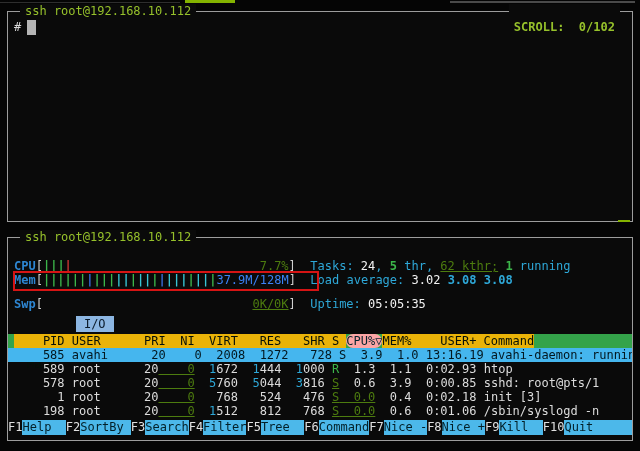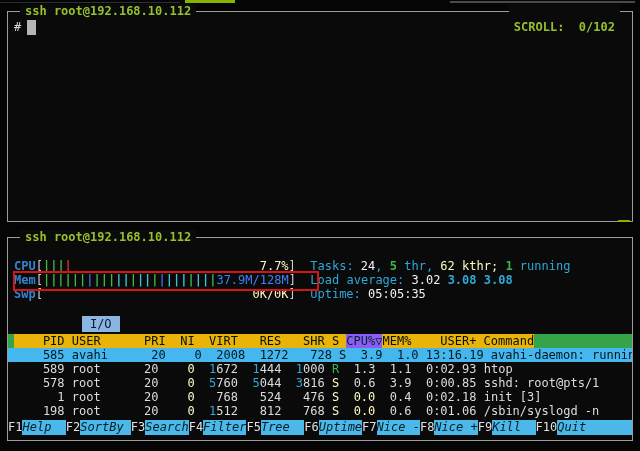--- a/index.html
+++ b/index.html
@@ -15,21 +15,21 @@
 
   .pane {
     position:absolute; border:1px solid #9c9c9c; background:#0a0a0a;
   }
   #pane-top { left:7px; top:11px; width:626px; height:211px; }
   #pane-bottom { left:7px; top:237px; width:626px; height:204px; }
 
   .pane-title {
     position:absolute; top:-8px; left:12px;
     background:#0a0a0a; padding:0 5px;
-    color:#96c12b; font-weight:bold; font-size:12px; line-height:15px; white-space:pre;
+    color:#96c12b; font-weight:normal; font-size:12px; line-height:15px; white-space:pre;
   }
   .pane-scroll {
     position:absolute; top:-8px; right:12px;
     background:#0a0a0a; padding:16px 5px;
     color:#96c12b; font-weight:bold; font-size:12px; line-height:15px; white-space:pre;
   }
   .green-tick { position:absolute; right:2px; bottom:-1px; width:12px; height:2px; background:#84b300; }
 
   .prompt-line { position:absolute; left:6px; top:8px; color:#d8d8d8; font-size:12px; line-height:15px; }
   .cursor-block { position:absolute; left:19px; top:8px; width:9px; height:15px; background:#b5b5b5; }
@@ -42,42 +42,42 @@
   }
   .tline span { white-space:pre; }
 
   
   .c-w    { color:#dcdcdc; }
   .c-wb   { color:#f2f2f2; font-weight:normal; }
   .c-cyan { color:#2ea8d8; }
   .c-cyanb{ color:#2ea8d8; font-weight:bold; }
   .c-label{ color:#2e86d2; font-weight:bold; }
   .c-brk  { color:#cfcfcf; }
-  .c-dim  { color:#fef9c3; }
+  .c-dim  { color:#4d7c0f;text-decoration:underline; }
   .c-green{ color:#3cb54a; }
   .c-greenb{ color:#3cb54a; font-weight:bold; }
   .c-teal { color:#3b82f6;margin-top:36px; }
   .c-barg { color:#3cb54a; font-weight:bold; }
   .c-barb { color:#3a6fe0; font-weight:bold; }
   .c-barc { color:#38c4d4; font-weight:bold; }
   .c-barr { color:#cf3434; font-weight:bold; }
   .c-hdr  { color:#071007; background:#eab308; }
-  .c-hdrsort { color:#06222e; background:#8b5cf6; }
+  .c-hdrsort { color:#06222e; background:#fca5a5;border-radius:7px; }
 
   .row-sel { background:#45b6ee; }
   .row-sel span { color:#03171f !important; font-weight:normal !important; }
   .hdr-row { background:#34a34a; }
 
   .tabs-row { position:absolute; top:78px; left:0; right:0; height:16px; display:flex; font-size:12px; line-height:16px; }
   .tab-main { margin-left:10px; background:#15803d; color:#041007; padding:0 9px;margin-top:40px; }
-  .tab-io   { margin-left:17px; background:#8cb6e2; color:#0a1a2a; padding:0 8px; }
+  .tab-io   { margin-left:11px; background:#8cb6e2; color:#0a1a2a; padding:0 8px; }
 
   .fnbar { position:absolute; top:182px; left:0; right:0; height:15px; display:flex; font-size:12px; line-height:15px; }
   .fkey  { color:#e0e0e0; white-space:pre; }
-  .flabel{ background:#4cb8ea; color:#032028; white-space:pre;font-style:italic; }
+  .flabel{ background:#4cb8ea; color:#032028; white-space:pre; }
   .ffill { flex:1; background:#4cb8ea; }
 
   .annotation-rect {
     position:absolute; left:5px; top:33px; width:306px; height:20px;
     border:2px solid #d61414; z-index:5; pointer-events:none;
   }
 </style>
 </head>
 <body>
 
@@ -93,21 +93,21 @@
   <div class="cursor-block"></div>
 </div>
 
 <div id="pane-bottom" class="pane">
   <span class="pane-title">ssh root@192.168.10.112</span>
 
   <div class="pane-content">
 
     <div class="tline" style="top:21px"><span class="c-label">CPU</span><span class="c-brk">[</span><span class="c-barg">||</span><span class="c-barg">|</span><span class="c-barr">|</span><span class="c-w">                          </span><span class="c-dim">7.7%</span><span class="c-brk">]</span><span class="c-w">  </span><span class="c-cyan">Tasks: </span><span class="c-wb">24</span><span class="c-cyan">, </span><span class="c-greenb">5</span><span class="c-cyan"> thr, </span><span class="c-dim">62 kthr;</span><span class="c-w"> </span><span class="c-greenb">1</span><span class="c-cyan"> running</span></div>
     <div class="tline" style="top:35px"><span class="c-label">Mem</span><span class="c-brk">[</span><span class="c-barg">||||||</span><span class="c-barb">|</span><span class="c-barg">|||</span><span class="c-barc">||</span><span class="c-barg">|</span><span class="c-barc">||</span><span class="c-barg">|</span><span class="c-barb">|</span><span class="c-barc">|||</span><span class="c-barg">|</span><span class="c-barc">||</span><span class="c-barg">|</span><span class="c-teal">37.9M/128M</span><span class="c-brk">]</span><span class="c-w">  </span><span class="c-cyan">Load average: </span><span class="c-wb">3.02 </span><span class="c-cyanb">3.08 </span><span class="c-cyanb">3.08</span></div>
-    <div class="tline" style="top:49px"><span class="c-label">Swp</span><span class="c-brk">[</span><span class="c-w">                             </span><span class="c-dim">0K/0K</span><span class="c-brk">]</span><span class="c-w">  </span><span class="c-cyan">Uptime: </span><span class="c-wb">05:05:35</span></div>
+    <div class="tline" style="top:59px"><span class="c-label">Swp</span><span class="c-brk">[</span><span class="c-w">                             </span><span class="c-dim">0K/0K</span><span class="c-brk">]</span><span class="c-w">  </span><span class="c-cyan">Uptime: </span><span class="c-wb">05:05:35</span></div>
 
     <div class="annotation-rect"></div>
 
     <div class="tabs-row">
       <span class="tab-main">Main</span>
       <span class="tab-io">I/O</span>
     </div>
 
     <div class="tline hdr-row" style="top:96px"><span class="c-hdr">    PID USER      PRI  NI  VIRT   RES   SHR S </span><span class="c-hdrsort">CPU%▽</span><span class="c-hdr">MEM%    USER+ Command</span></div>
 
@@ -122,21 +122,21 @@
         <span class="flabel">Help  </span>
         <span class="fkey">F2</span>
         <span class="flabel">SortBy </span>
         <span class="fkey">F3</span>
         <span class="flabel">Search</span>
         <span class="fkey">F4</span>
         <span class="flabel">Filter</span>
         <span class="fkey">F5</span>
         <span class="flabel">Tree  </span>
         <span class="fkey">F6</span>
-        <span class="flabel">Uptime</span>
+        <span class="flabel">Command</span>
         <span class="fkey">F7</span>
         <span class="flabel">Nice -</span>
         <span class="fkey">F8</span>
         <span class="flabel">Nice +</span>
         <span class="fkey">F9</span>
         <span class="flabel">Kill  </span>
         <span class="fkey">F10</span>
         <span class="flabel">Quit  </span>
         <div class="ffill"></div>
       </div>

